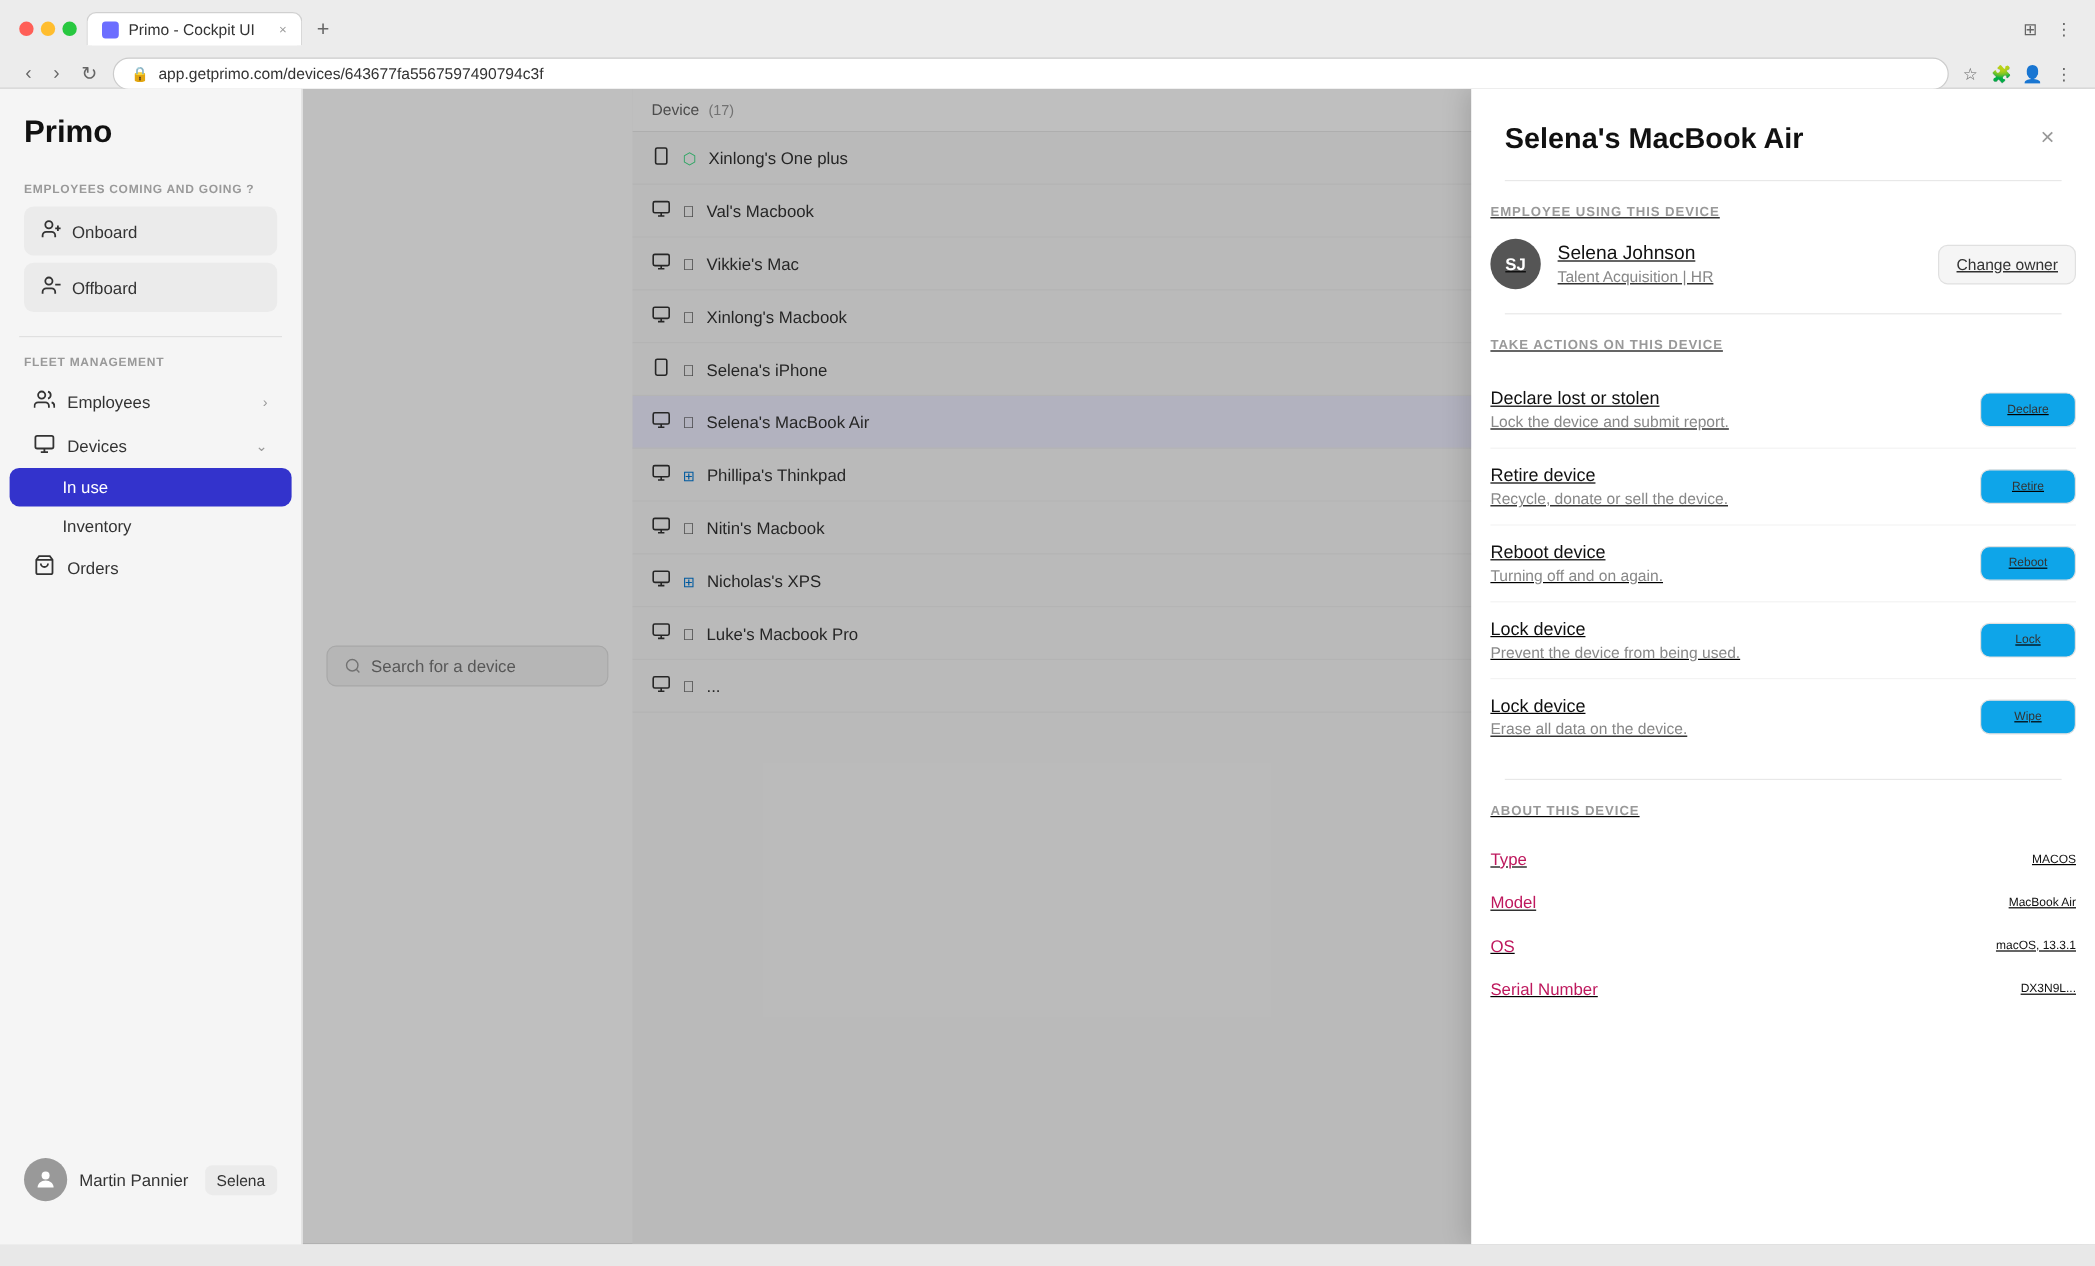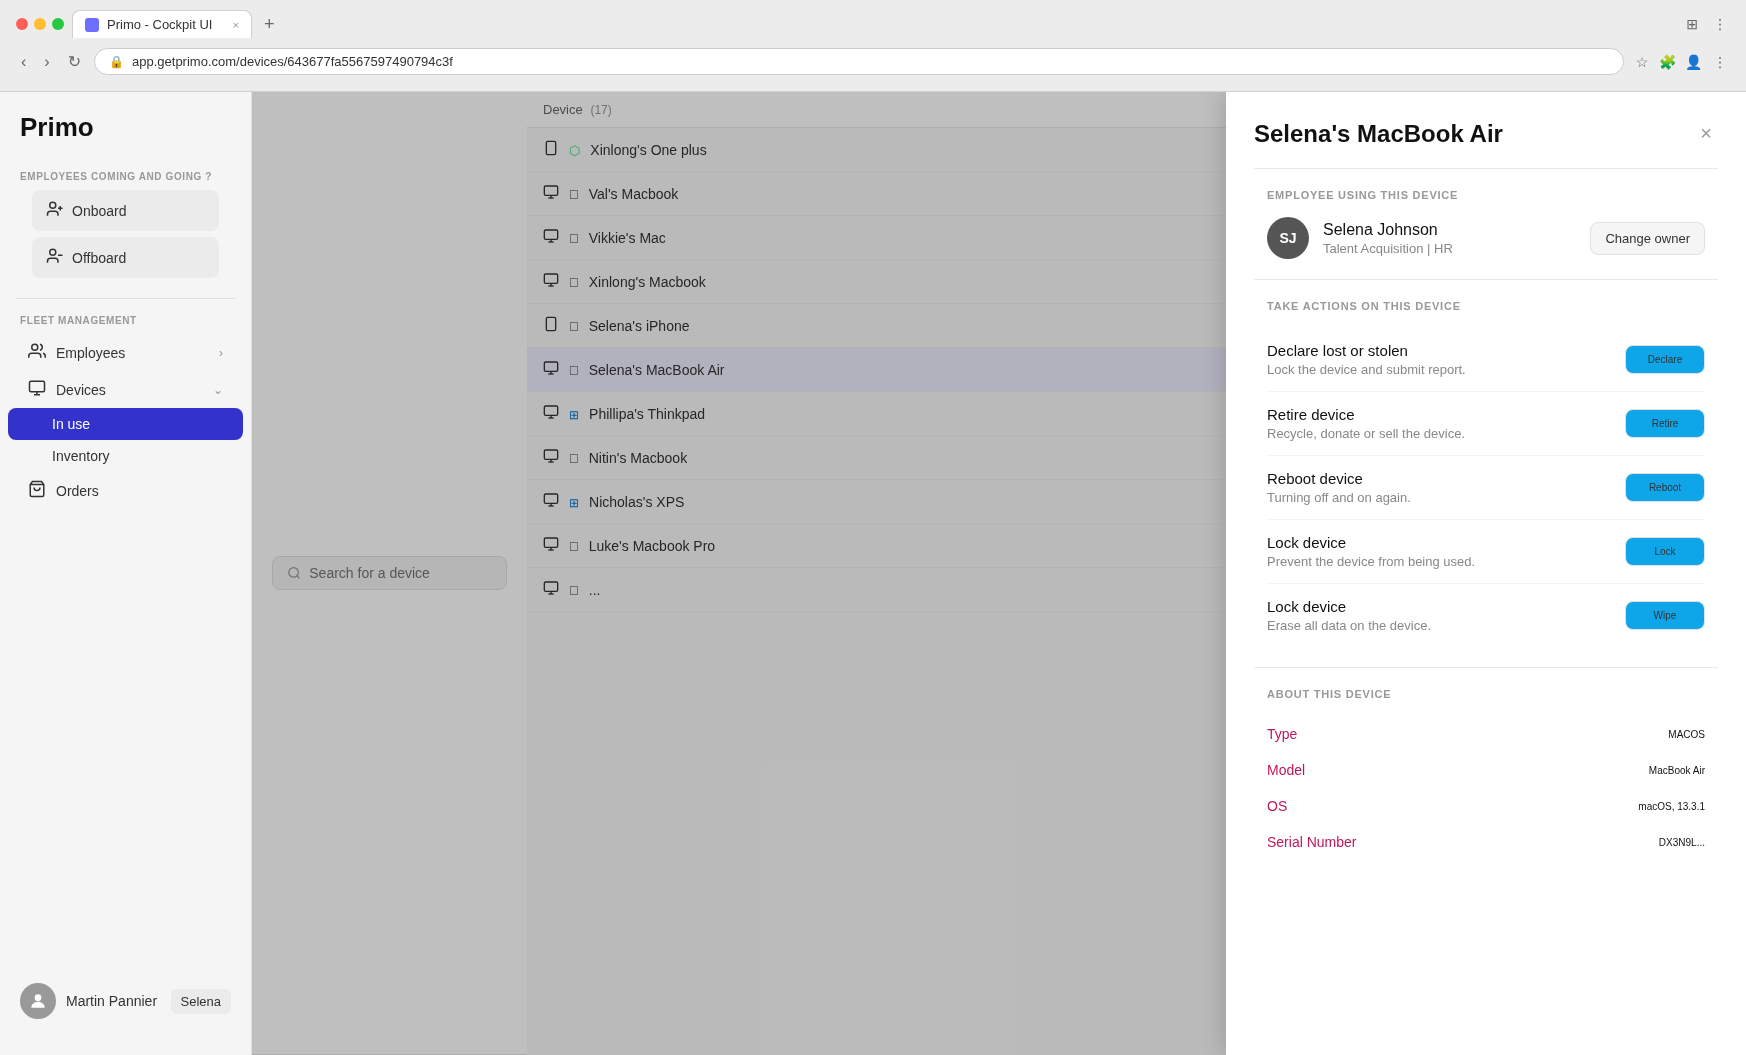--- a/index.html
+++ b/index.html
@@ -1,19 +1,19 @@
 <!DOCTYPE html>
 <html><head>
   <meta charset="utf-8">
   <style>
     * { box-sizing: border-box; margin: 0; padding: 0; }
     body { font-family: -apple-system, BlinkMacSystemFont, 'Segoe UI', sans-serif; background: #e8e8e8; width: 1746px; height: 1055px; overflow: hidden; }
 
     
-    .browser-chrome { background: #ececec; width: 100%; height: 92px; border-bottom: 1px solid #d0d0d0; }
+    .browser-chrome { background: #ececec; width: 100%; height: 74px; border-bottom: 1px solid #d0d0d0; }
     .browser-titlebar { display: flex; align-items: center; padding: 10px 16px 6px; gap: 8px; }
     .traffic-lights { display: flex; gap: 6px; }
     .traffic-light { width: 12px; height: 12px; border-radius: 50%; }
     .tl-red { background: #ff5f57; }
     .tl-yellow { background: #ffbd2e; }
     .tl-green { background: #28c840; }
     .browser-tab { background: #fff; border-radius: 8px 8px 0 0; padding: 6px 12px; display: flex; align-items: center; gap: 8px; font-size: 13px; color: #333; border: 1px solid #d0d0d0; border-bottom: none; min-width: 180px; }
     .tab-favicon { width: 14px; height: 14px; background: #6c6eff; border-radius: 3px; display: inline-block; }
     .tab-close { color: #999; font-size: 11px; margin-left: auto; cursor: pointer; }
     .new-tab-btn { color: #666; font-size: 18px; padding: 2px 6px; cursor: pointer; }
@@ -24,21 +24,21 @@
     .address-text { color: #333; font-size: 13px; }
     .browser-action-icon { width: 20px; height: 20px; color: #666; display: flex; align-items: center; justify-content: center; font-size: 14px; }
 
     
     .app { display: flex; height: calc(1055px - 92px); width: 100%; }
 
     
     .sidebar { width: 252px; background: #f5f5f5; border-right: 1px solid #e0e0e0; display: flex; flex-direction: column; padding: 20px 0; flex-shrink: 0; }
     .sidebar-logo { padding: 0 20px 24px; font-size: 26px; font-weight: 700; color: #111; }
     .sidebar-section-label { padding: 4px 20px 8px; font-size: 10px; font-weight: 600; color: #999; letter-spacing: 0.06em; text-transform: uppercase; }
-    .sidebar-actions { padding: 0 32px 16px; display: flex; flex-direction: column; gap: 6px; }
+    .sidebar-actions { padding: 0 20px 16px; display: flex; flex-direction: column; gap: 6px; }
     .sidebar-action-btn { background: #ebebeb; border: none; border-radius: 8px; padding: 10px 14px; display: flex; align-items: center; gap: 8px; cursor: pointer; font-size: 14px; color: #333; width: 100%; }
     .sidebar-divider { height: 1px; background: #e0e0e0; margin: 4px 16px 12px; }
     .sidebar-nav-item { padding: 8px 20px; display: flex; align-items: center; gap: 10px; cursor: pointer; font-size: 14px; color: #333; border-radius: 8px; margin: 0 8px; }
     .sidebar-nav-item .nav-arrow { margin-left: auto; color: #999; font-size: 12px; }
     .sidebar-sub-item { padding: 8px 20px 8px 44px; display: flex; align-items: center; cursor: pointer; font-size: 14px; color: #333; border-radius: 8px; margin: 0 8px; }
     .sidebar-sub-item.active { background: #3333cc; color: #fff; border-radius: 8px; }
     .sidebar-footer { margin-top: auto; padding: 16px 20px; display: flex; align-items: center; gap: 10px; }
     .sidebar-avatar { width: 36px; height: 36px; border-radius: 50%; background: #999; overflow: hidden; display: flex; align-items: center; justify-content: center; }
     .sidebar-user-name { font-size: 14px; color: #333; flex: 1; }
     .logout-btn { background: #ebebeb; border: none; border-radius: 6px; padding: 5px 10px; font-size: 13px; color: #333; cursor: pointer; }
@@ -60,21 +60,21 @@
 
     
     .overlay { position: absolute; top: 0; left: 0; right: 0; bottom: 0; background: rgba(0,0,0,0.25); z-index: 10; }
 
     
     .panel { position: absolute; top: 0; right: 0; width: 520px; height: 100%; background: #fff; z-index: 20; overflow-y: auto; box-shadow: -4px 0 20px rgba(0,0,0,0.15); }
     .panel-header { padding: 28px 28px 20px; display: flex; align-items: flex-start; justify-content: space-between; }
     .panel-title { font-size: 24px; font-weight: 600; color: #111; }
     .panel-close { background: none; border: none; font-size: 20px; color: #999; cursor: pointer; padding: 2px 6px; border-radius: 4px; }
     .panel-divider { height: 1px; background: #e8e8e8; margin: 0 28px; }
-    .panel-section { padding: 20px 41px; }
+    .panel-section { padding: 20px 16px; text-decoration: underline; }
     .panel-section-title { font-size: 11px; font-weight: 600; color: #999; letter-spacing: 0.07em; text-transform: uppercase; margin-bottom: 16px; }
 
     
     .employee-row { display: flex; align-items: center; gap: 14px; }
     .employee-avatar { width: 42px; height: 42px; border-radius: 50%; background: #555; display: flex; align-items: center; justify-content: center; color: #fff; font-size: 14px; font-weight: 600; flex-shrink: 0; }
     .employee-info { flex: 1; }
     .employee-name { font-size: 16px; font-weight: 500; color: #111; }
     .employee-role { font-size: 13px; color: #888; margin-top: 2px; }
     .change-owner-btn { background: #f5f5f5; border: 1px solid #e0e0e0; border-radius: 8px; padding: 8px 14px; font-size: 13px; color: #333; cursor: pointer; white-space: nowrap; }
 

